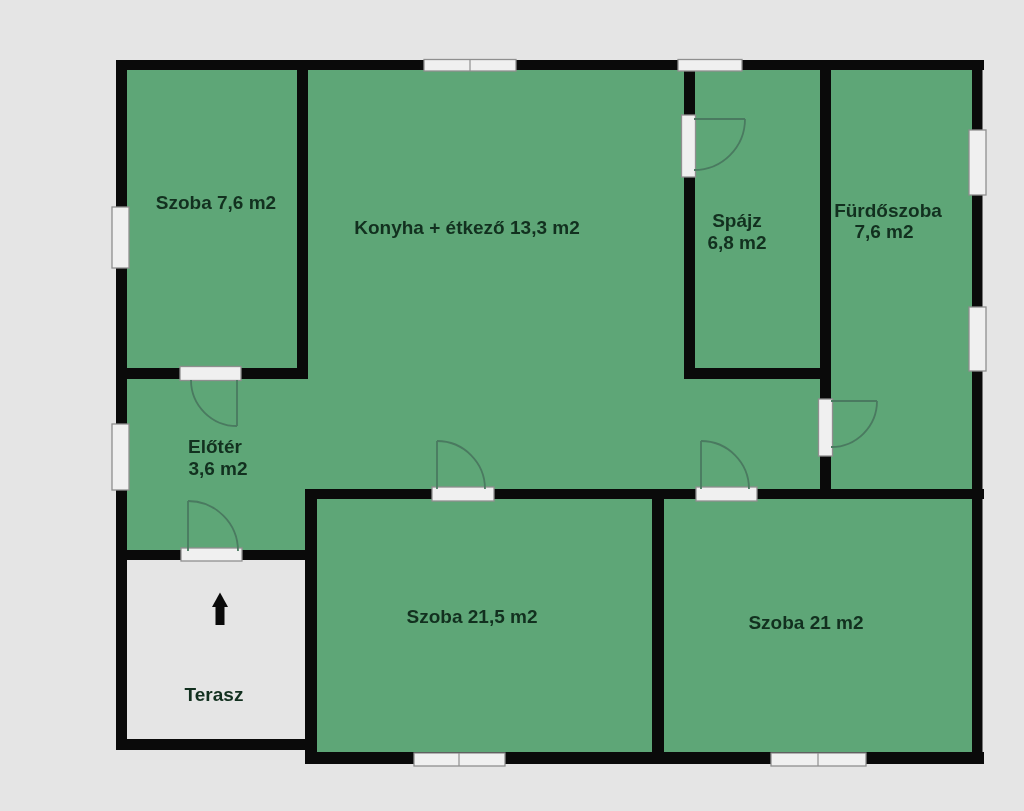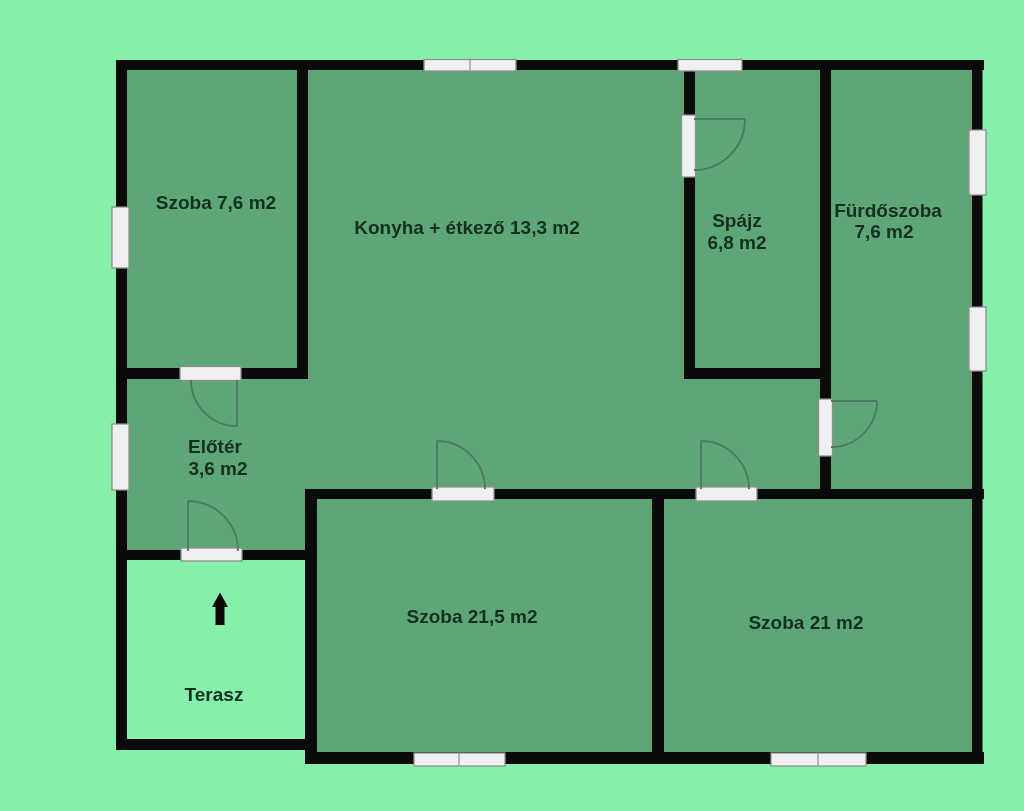--- a/index.html
+++ b/index.html
@@ -1,16 +1,16 @@
 <!DOCTYPE html>
 <html><head>
 <meta charset="utf-8">
 <style>
   html,body{margin:0;padding:0;background:#ffffff;}
-  .wrap{position:relative;width:1024px;height:811px;background:#86efac;overflow:hidden;}
+  .wrap{position:relative;width:1024px;height:811px;background:#e5e5e5;overflow:hidden;}
   svg{display:block;filter:blur(0.7px);}
   text{font-family:"Liberation Sans", sans-serif;font-weight:bold;fill:#12301f;}
 </style>
 </head>
 <body>
 <div class="wrap">
 <svg width="1024" height="811" viewBox="0 0 1024 811">
 
   <g>
         <rect x="127" y="70" width="170" height="298" fill="#5ea677"></rect>

